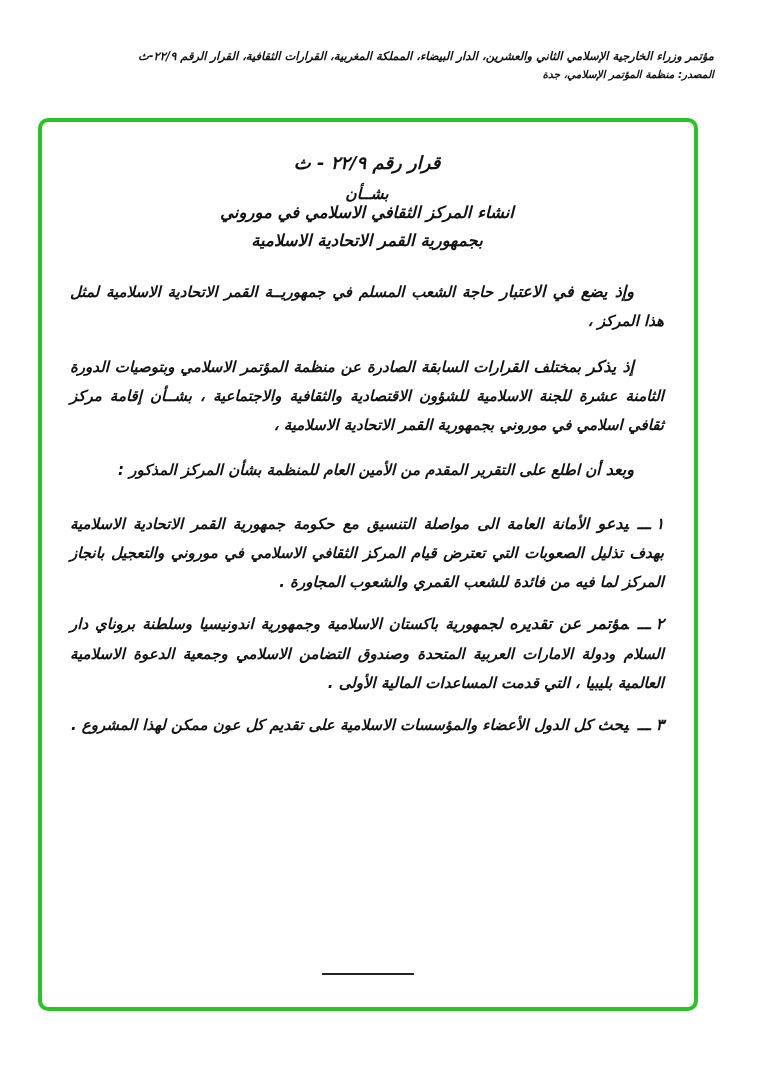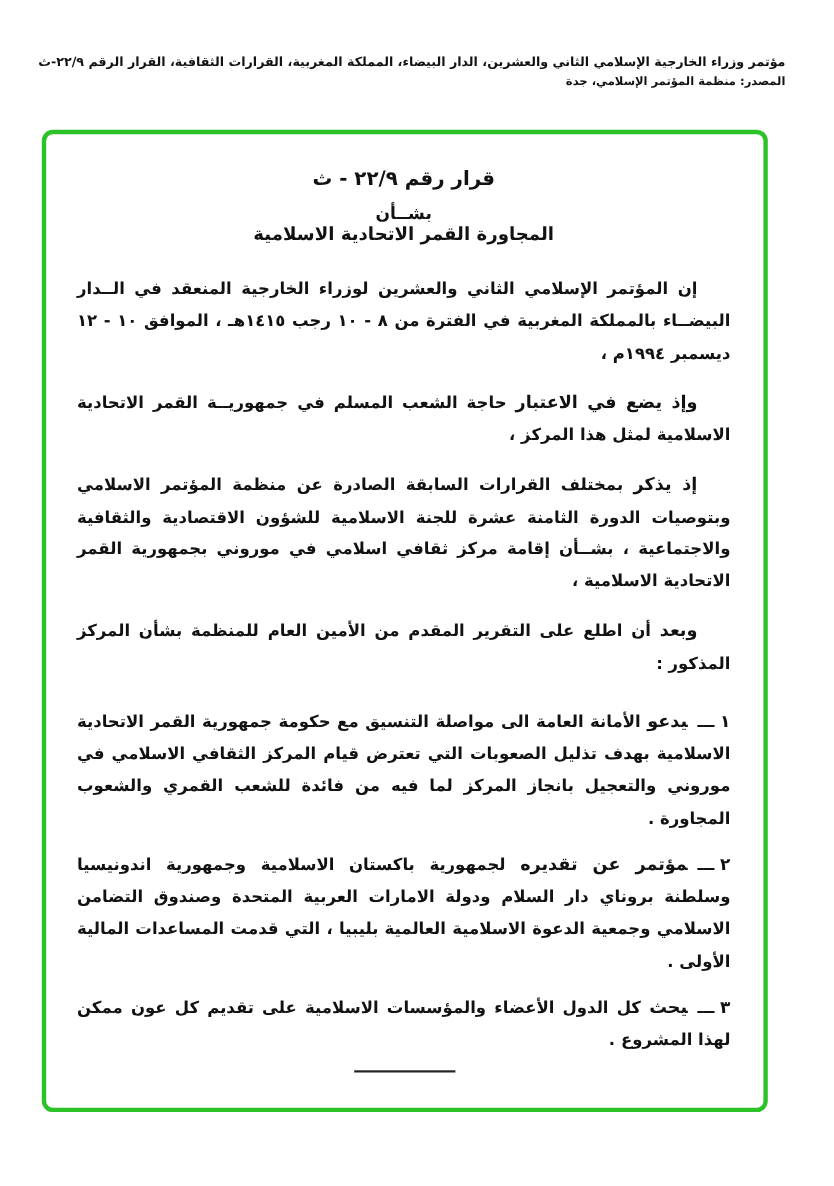--- a/index.html
+++ b/index.html
@@ -1,15 +1,15 @@
 <!DOCTYPE html>
 <html lang="ar"><head>
 <meta charset="utf-8">
 <style>
-  * { margin:0; padding:0; box-sizing:border-box; }
+  * { margin:0; padding:0; box-sizing:border-box;font-style:italic; }
   html, body { width:758px; height:1078px; }
   body {
     background:#ffffff;
     font-family:"DejaVu Sans", sans-serif;
     color:#121212;
     position:relative;
     overflow:hidden;
   }
   .page { position:absolute; inset:0; }
 
@@ -70,28 +70,26 @@
   <div class="scan-header">
     <div class="h1">مؤتمر وزراء الخارجية الإسلامي الثاني والعشرين، الدار البيضاء، المملكة المغربية، القرارات الثقافية، القرار الرقم ٢٢/٩-ث</div>
     <div class="h2">المصدر:  منظمة المؤتمر الإسلامي، جدة</div>
   </div>
 
   <div class="doc-frame" style="border-color: rgb(43, 195, 39);">
 
     <div class="title-block">
       <div class="t1">قرار رقم ٢٢/٩ - ث</div>
       <div class="t2">بشــأن</div>
-      <div class="t4">المجاورة القمر الاتحادية الاسلامية</div>
+      <div class="t3">انشاء المركز الثقافي الاسلامي في موروني</div>
+      <div class="t4">بجمهورية القمر الاتحادية الاسلامية</div>
     </div>
 
     <div class="body-text">
 
-      <p class="para">
-        <span>إن المؤتمر الإسلامي الثاني والعشرين لوزراء الخارجية المنعقد في الــدار البيضــاء بالمملكة المغربية في الفترة من ٨ - ١٠ رجب ١٤١٥هـ ، الموافق ١٠ - ١٢ ديسمبر ١٩٩٤م ،</span>
-      </p>
 
       <p class="para">
         <span class="lead">وإذ يضع في الاعتبار</span>
         <span>حاجة الشعب المسلم في جمهوريــة القمر الاتحادية الاسلامية لمثل هذا المركز ،</span>
       </p>
 
       <p class="para">
         <span class="lead">إذ يذكر</span>
         <span>بمختلف القرارات السابقة الصادرة عن منظمة المؤتمر الاسلامي وبتوصيات الدورة الثامنة عشرة للجنة الاسلامية للشؤون الاقتصادية والثقافية والاجتماعية ، بشــأن إقامة مركز ثقافي اسلامي في موروني بجمهورية القمر الاتحادية الاسلامية ،</span>
       </p>

